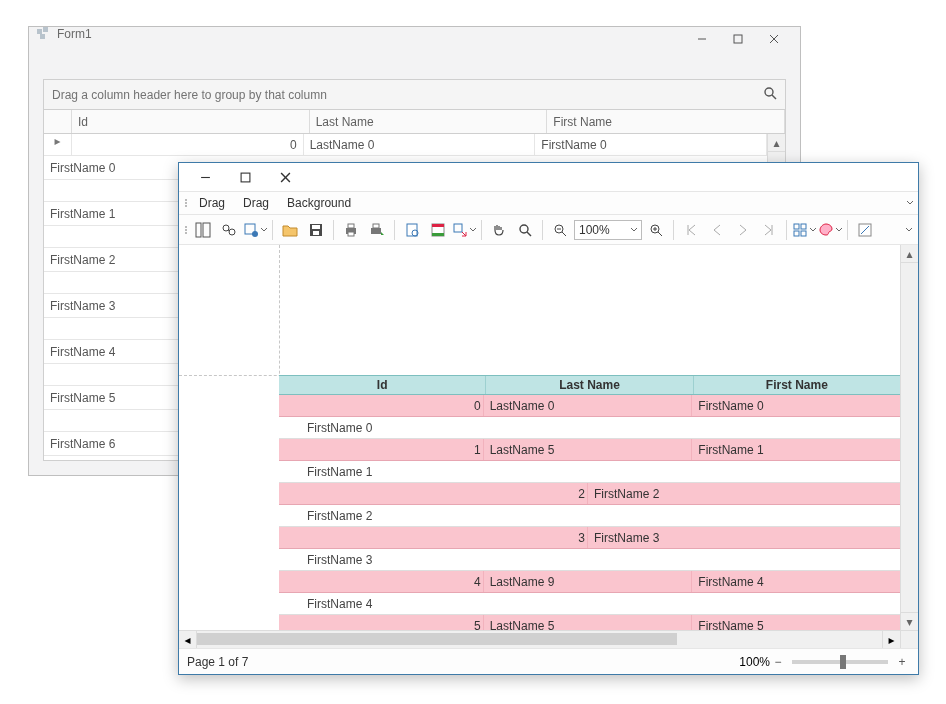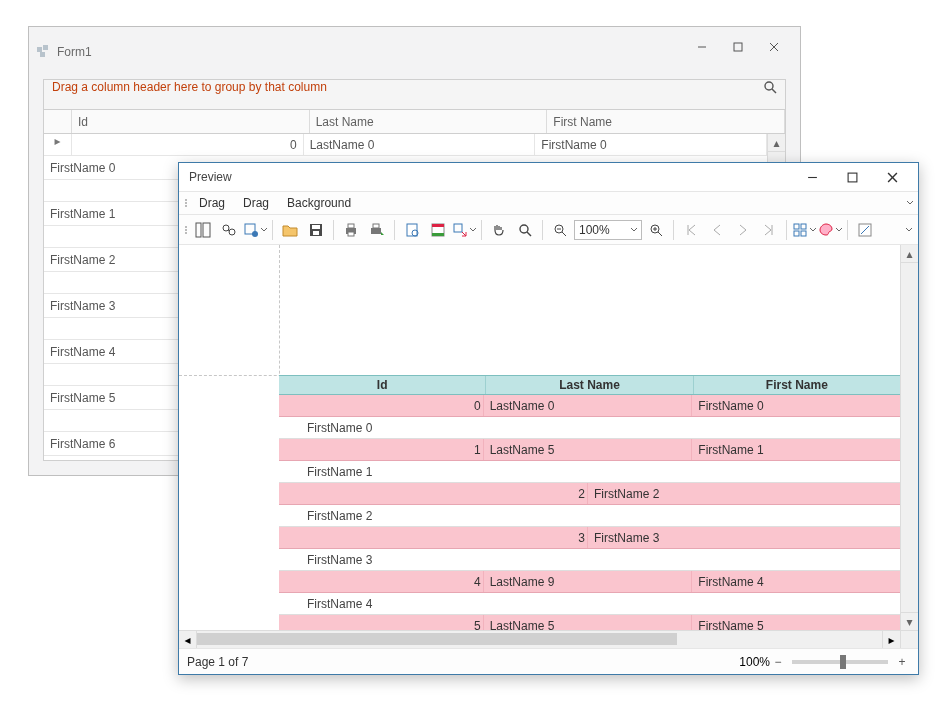--- a/index.html
+++ b/index.html
@@ -3,29 +3,29 @@
 <meta charset="utf-8">
 <style>
 * { box-sizing: border-box; font-family: "Segoe UI", Tahoma, sans-serif; font-size: 12px; }
 body { margin: 0; background: #fff; width: 946px; height: 704px; position: relative; overflow: hidden; }
 
 
 .form1 {
   position: absolute; left: 28px; top: 26px; width: 773px; height: 450px;
   background: #f3f3f4; border: 1px solid #bfbfbf;
 }
-.form1-titlebar { height: 32px; display: flex; align-items: flex-end; padding: 0 8px; }
+.form1-titlebar { height: 32px; display: flex; align-items: flex-start; padding: 0 8px; }
 .form1-icon { width: 14px; height: 14px; margin-right: 6px; display: inline-block; }
 .form1-icon svg { width: 14px; height: 14px; }
 .form1-title { flex: 1; color: #6a6a6a; font-size: 12px; }
 .form1-btns { display: flex; }
 .form1-btn { width: 36px; height: 24px; display: flex; align-items: center; justify-content: center; color: #555; }
 .form1-btn svg { width: 10px; height: 10px; stroke: #555; }
 .form1-client { position: absolute; left: 14px; top: 52px; right: 14px; bottom: 14px; border: 1px solid #cfcfcf; background: #fff; display: flex; flex-direction: column; }
-.form1-groupbar { height: 30px; border-bottom: 1px solid #cfcfcf; display: flex; padding: 0 8px; color: #c2410c; background: #f5f5f5; }
+.form1-groupbar { height: 30px; border-bottom: 1px solid #cfcfcf; display: flex; align-items: center; padding: 0 8px; color: #737373; background: #f5f5f5; }
 .form1-groupbar .spacer { flex: 1; }
 .form1-columns { height: 24px; display: flex; border-bottom: 1px solid #cfcfcf; background: #fafafa; }
 .col-stub { width: 28px; border-right: 1px solid #dcdcdc; }
 .col-h { flex: 1; display: flex; align-items: center; padding: 0 6px; border-right: 1px solid #dcdcdc; color: #616161; }
 .form1-body { flex: 1; overflow: hidden; display: flex; position: relative; }
 .form1-rows { flex: 1; }
 .f1-row0 { display: flex; height: 22px; border-bottom: 1px solid #e6e6e6; }
 .f1-row0 .stub { width: 28px; border-right: 1px solid #e6e6e6; text-align: center; color: #777; }
 .f1-row0 .cell { flex: 1; border-right: 1px solid #e6e6e6; padding: 0 6px; display: flex; align-items: center; color: #555; }
 .f1-row0 .cell.idcell { justify-content: flex-end; }
@@ -163,21 +163,20 @@
       <div class="form1-vscroll">
         <div class="vsbtn">▴</div>
         <div class="vsbtn bot">▾</div>
       </div>
     </div>
   </div>
 </div>
 
 <div class="preview">
   <div class="pv-titlebar">
-    <span class="pv-title">Preview</span>
     <div class="pv-winbtn">
         <svg viewBox="0 0 10 10">
           <line x1="1" y1="5" x2="9" y2="5" stroke-width="1"></line>
         </svg>
       </div>
     <div class="pv-winbtn">
         <svg viewBox="0 0 10 10">
           <rect x="1" y="1" width="8" height="8" fill="none" stroke-width="1"></rect>
         </svg>
       </div>

